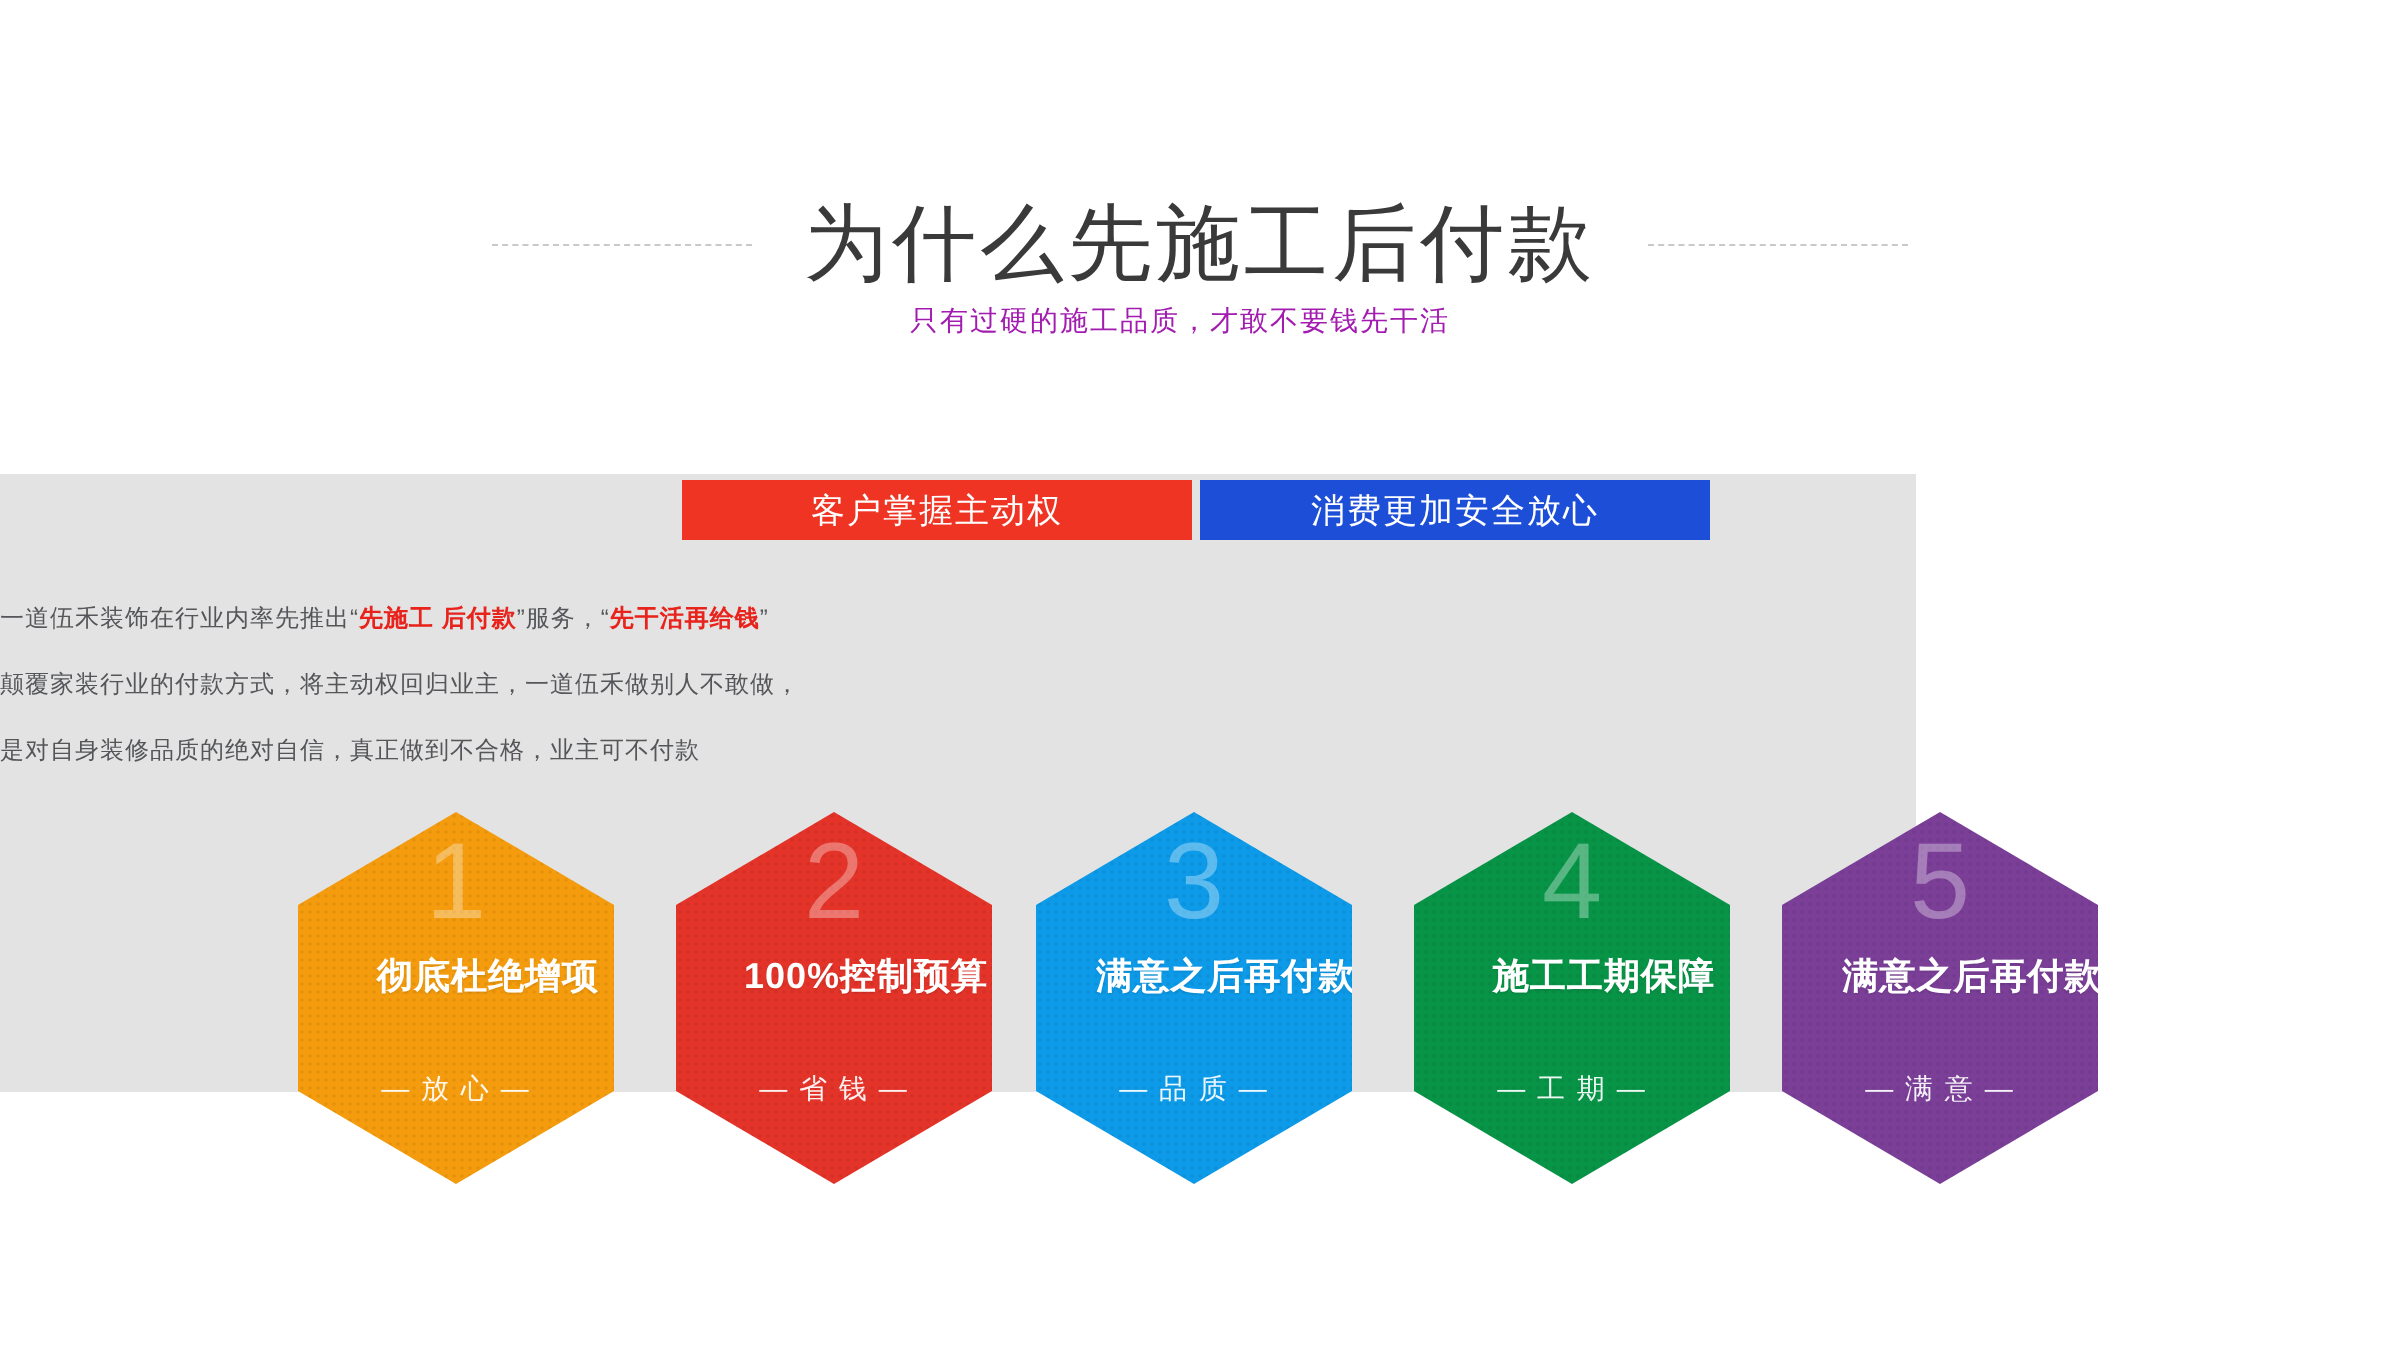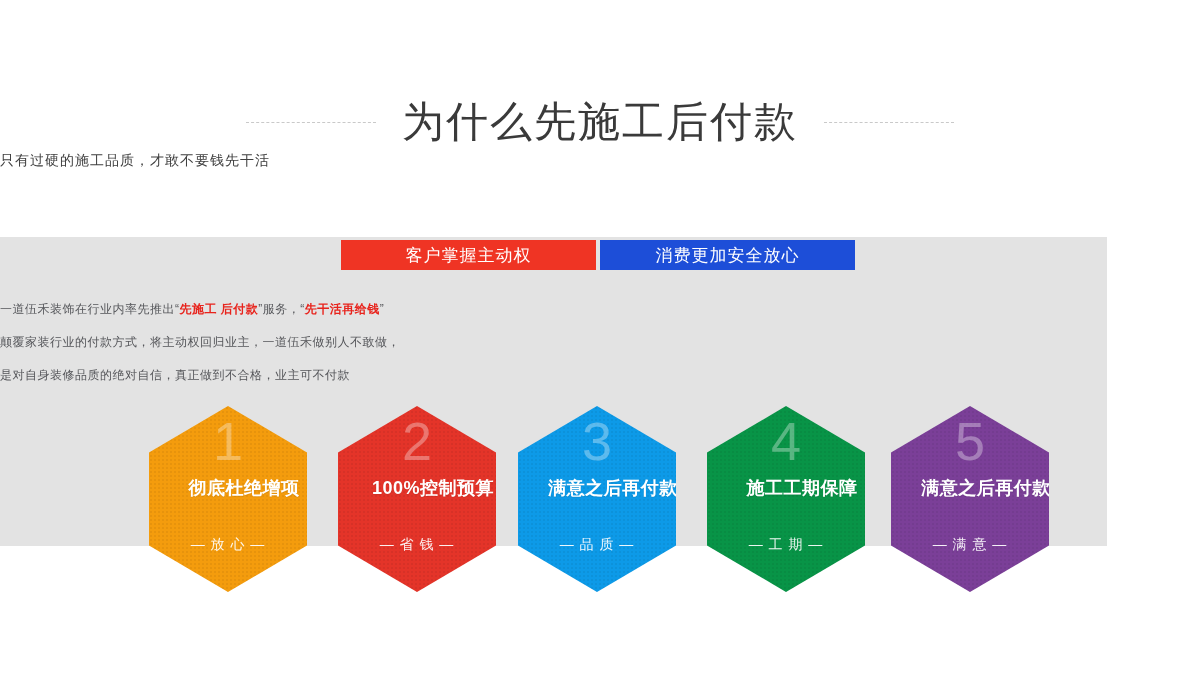--- a/index.html
+++ b/index.html
@@ -49,31 +49,32 @@
     color: #3a3a3a;
     letter-spacing: 2px;
     line-height: 1;
     white-space: nowrap;
   }
   .page-subtitle {
     position: absolute;
     left: 0;
     top: 152px;
     width: 1180px;
+    text-align: center;
     font-size: 14px;
-    color: #404040;
+    color: #a21caf;
     letter-spacing: 1px;
   }
 
   
   .band {
     position: absolute;
     left: 0;
     top: 237px;
-    width: 1107px;
+    width: 958px;
     height: 309px;
     background: #e3e3e3;
   }
 
   
   .banner-row {
     position: absolute;
     left: 341px;
     top: 3px;
     width: 514px;

